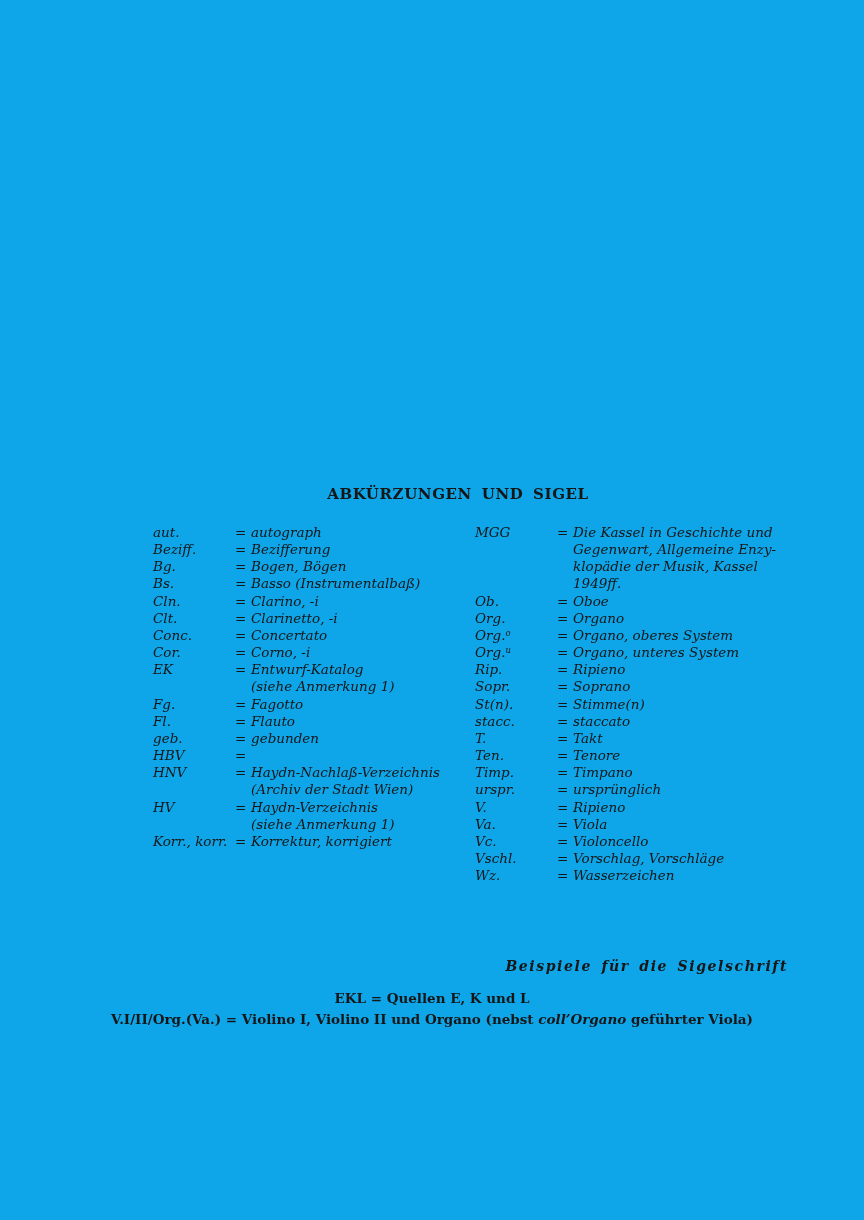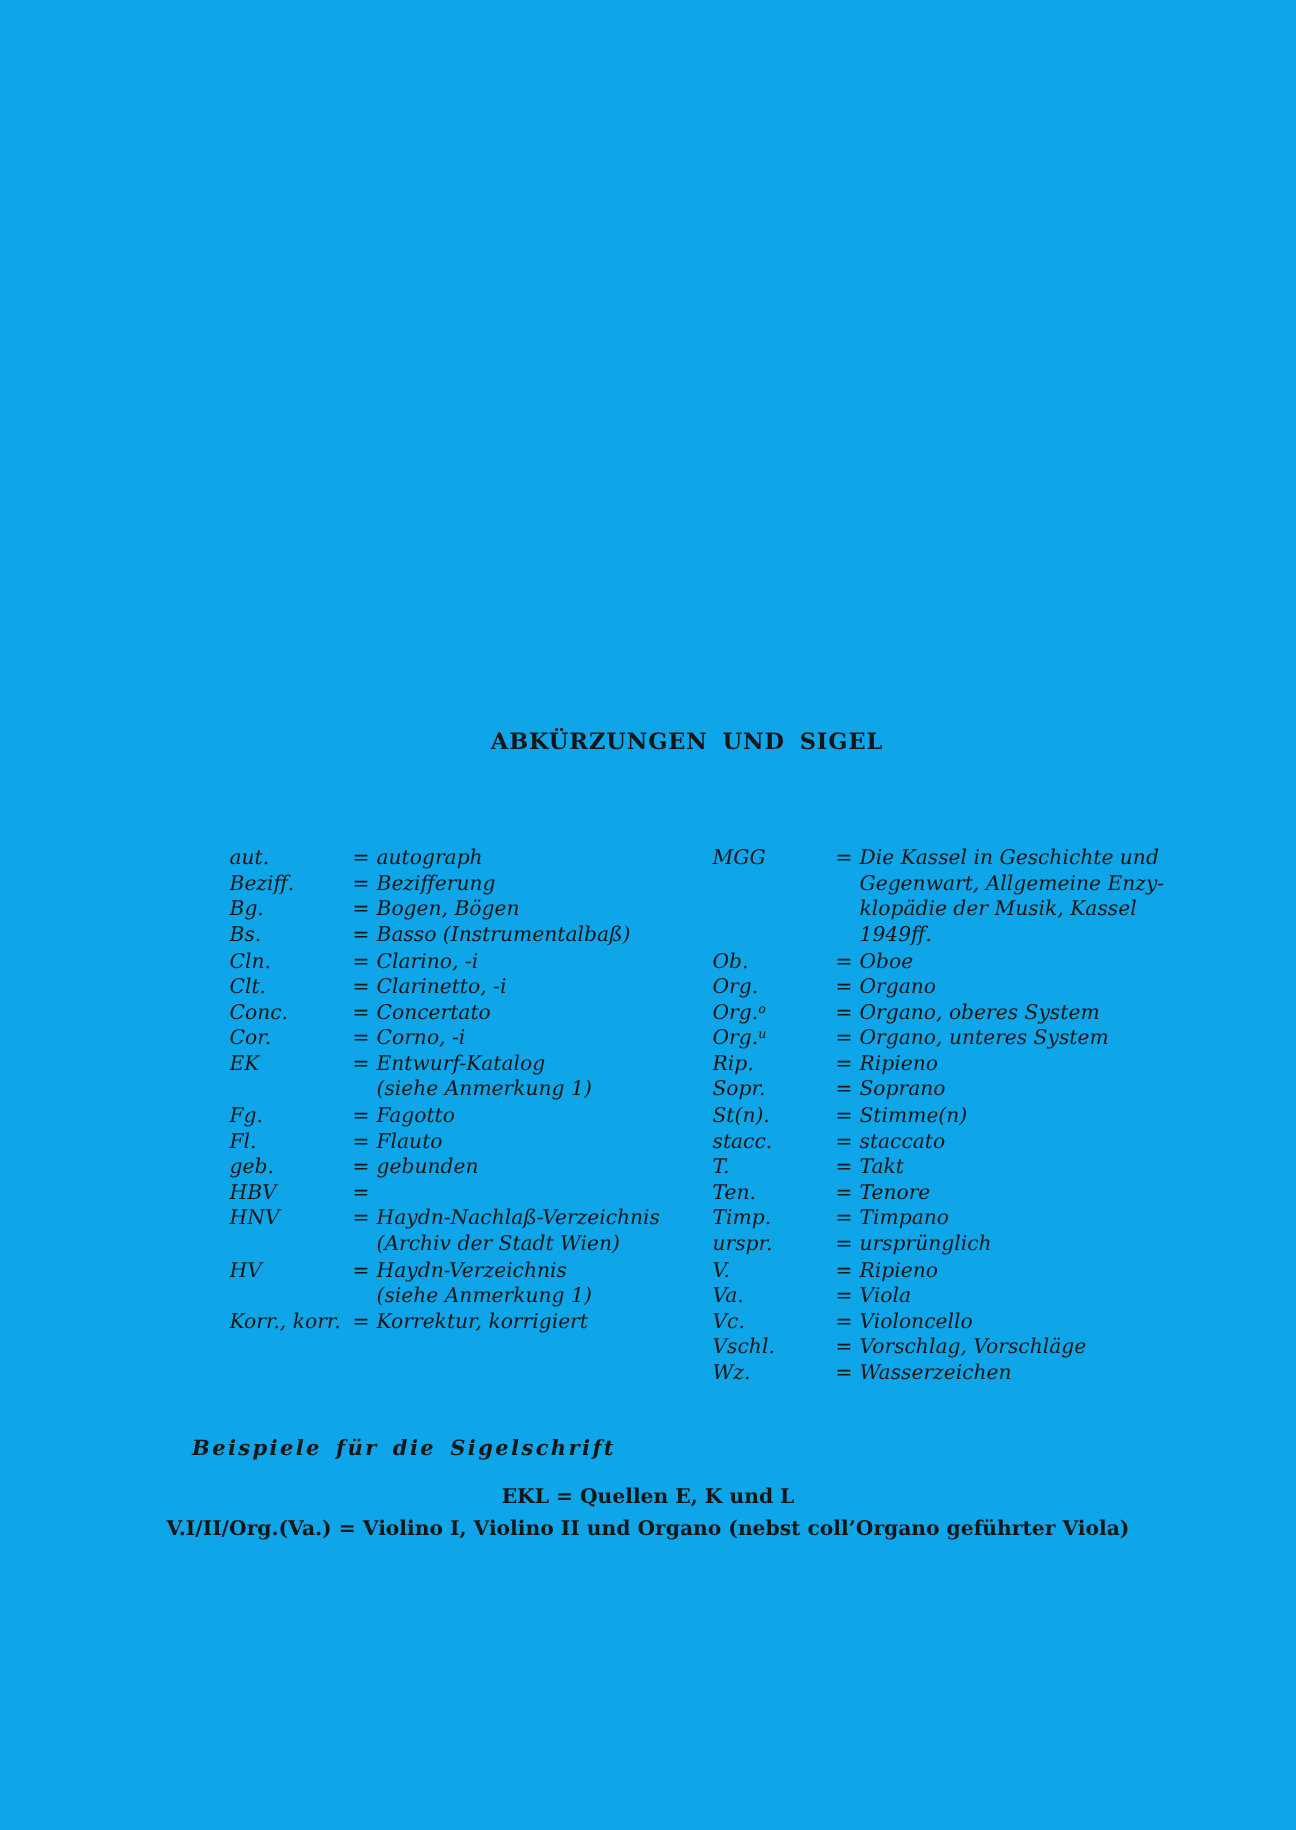--- a/index.html
+++ b/index.html
@@ -34,21 +34,20 @@
     letter-spacing: 0.6px;
     word-spacing: 4px;
   }
   .columns {
     position: absolute;
     top: 524px;
     left: 153px;
     width: 616px;
     display: flex;
     gap: 28px;
-    margin-top: 40px;
   }
   .col {
     width: 294px;
   }
   .entry {
     display: grid;
     grid-template-columns: 82px 16px 1fr;
     font-style: italic;
     font-size: 13.5px;
     line-height: 17.15px;
@@ -63,40 +62,40 @@
   .entry .eq {
     font-style: normal;
     text-align: left;
   }
   .def-line { display: block; }
   .examples-heading {
     position: absolute;
     top: 958px;
     left: 128px;
     width: 660px;
-    text-align: left;
+    text-align: right;
     font-style: italic;
     font-weight: 700;
     font-size: 14px;
     letter-spacing: 1.6px;
     word-spacing: 3px;
   }
   .example-line {
     position: absolute;
     left: 52px;
     width: 760px;
     text-align: center;
     font-weight: 700;
     font-size: 13.5px;
     line-height: 20px;
     white-space: nowrap;
   }
   .example-line.l1 { top: 988px; }
   .example-line.l2 { top: 1009px; }
-  .example-line .it { }
+  .example-line .it { font-style: italic; }
 </style>
 </head>
 <body>
 
 <div class="page">
 
   <h1 class="title">ABKÜRZUNGEN UND SIGEL</h1>
 
   <div class="columns">
     <div class="col" id="col-left">

